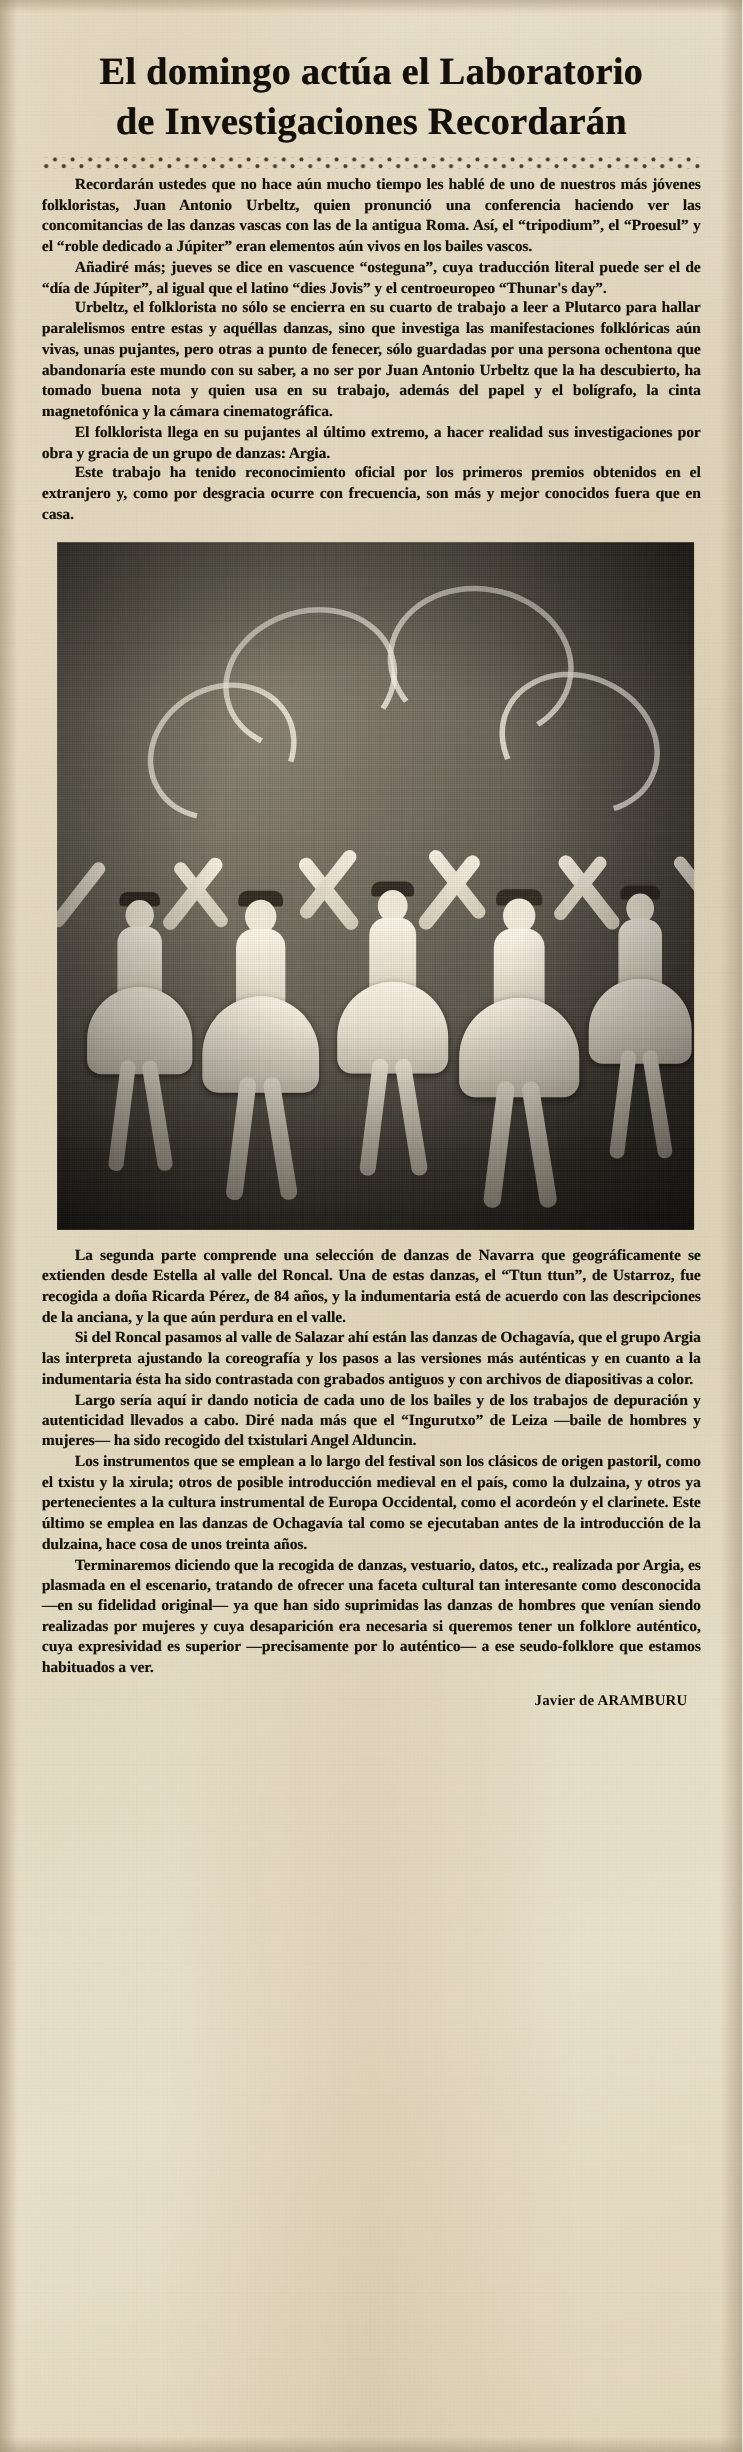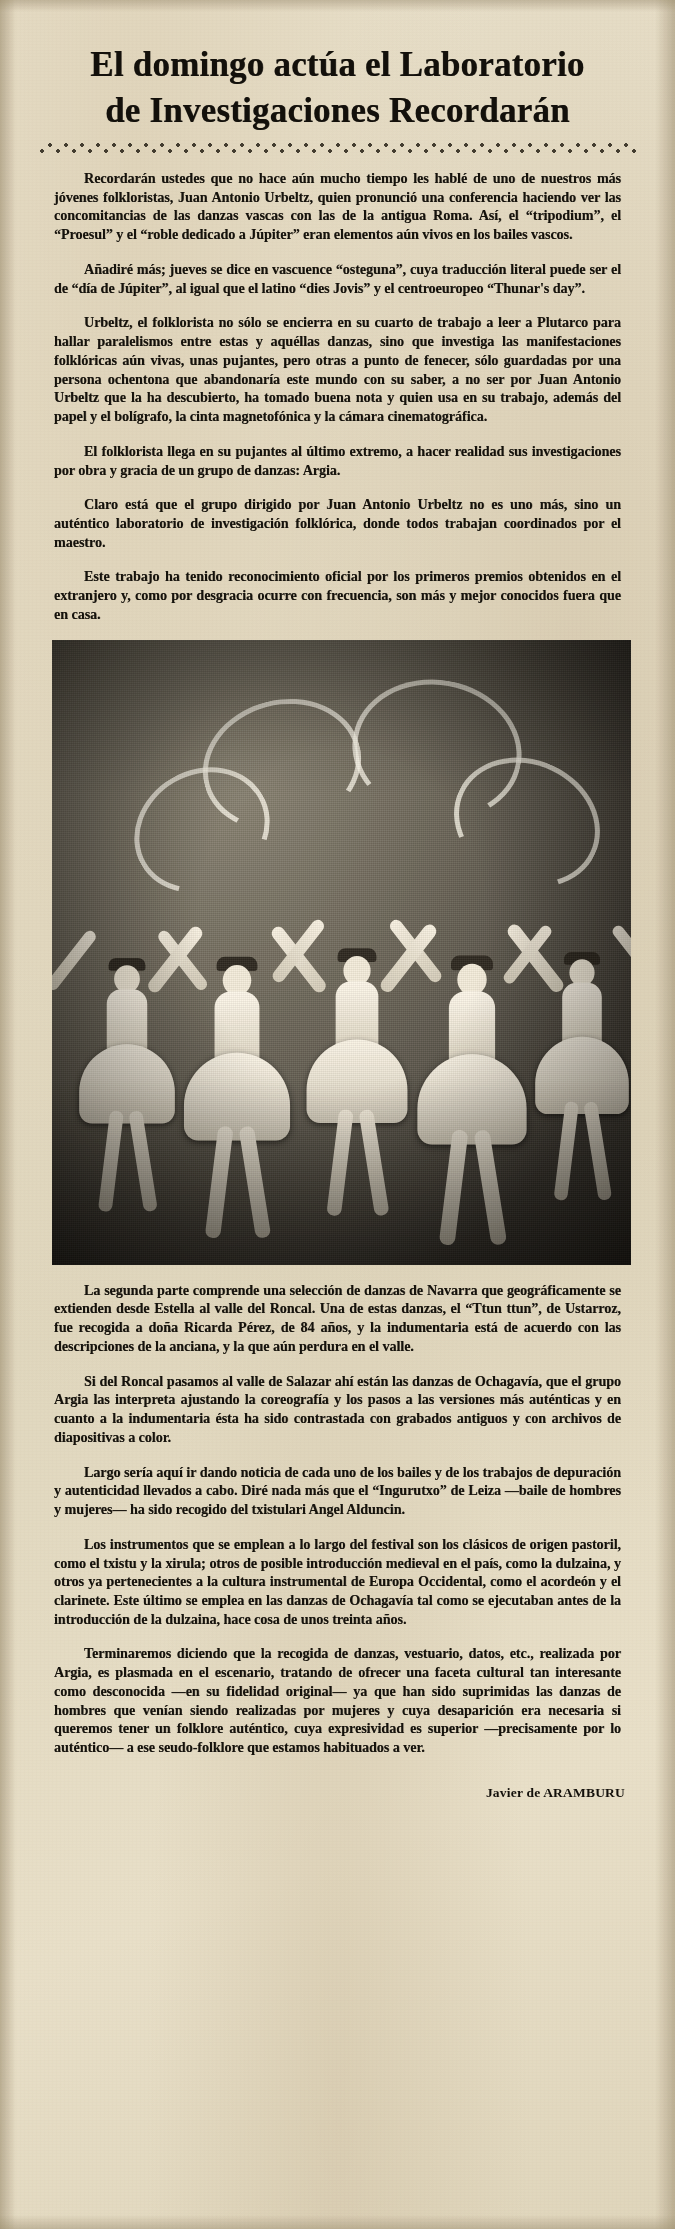--- a/index.html
+++ b/index.html
@@ -97,21 +97,21 @@
     background-image:
       radial-gradient(circle at 4px 8px, #2a241a 1.7px, transparent 2.0px),
       radial-gradient(circle at 12px 2px, #2a241a 1.7px, transparent 2.0px);
     background-size: 16px 10px;
     background-repeat: repeat-x;
     opacity: .85;
   }
 
   
   .body-col p {
-    margin: 16px;
+    margin: 0;
     font-size: 14.1px;
     line-height: 1.33;
     color: #17140e;
     text-align: justify;
     text-indent: 30px;
     font-family: "Liberation Serif", serif;
     font-weight: 600;
     letter-spacing: -0.05px;
     text-shadow: 0.35px 0 0 rgba(25,20,14,.45);
   }
@@ -254,21 +254,20 @@
       <span class="line line2">de Investigaciones Recordarán</span>
     </h1>
 
     <div class="rule-wavy"></div>
 
     <div class="body-col">
       <p>Recordarán ustedes que no hace aún mucho tiempo les hablé de uno de nuestros más jóvenes folkloristas, Juan Antonio Urbeltz, quien pronunció una conferencia haciendo ver las concomitancias de las danzas vascas con las de la antigua Roma. Así, el “tripodium”, el “Proesul” y el “roble dedicado a Júpiter” eran elementos aún vivos en los bailes vascos.</p>
       <p>Añadiré más; jueves se dice en vascuence “osteguna”, cuya traducción literal puede ser el de “día de Júpiter”, al igual que el latino “dies Jovis” y el centroeuropeo “Thunar's day”.</p>
       <p>Urbeltz, el folklorista no sólo se encierra en su cuarto de trabajo a leer a Plutarco para hallar paralelismos entre estas y aquéllas danzas, sino que investiga las manifestaciones folklóricas aún vivas, unas pujantes, pero otras a punto de fenecer, sólo guardadas por una persona ochentona que abandonaría este mundo con su saber, a no ser por Juan Antonio Urbeltz que la ha descubierto, ha tomado buena nota y quien usa en su trabajo, además del papel y el bolígrafo, la cinta magnetofónica y la cámara cinematográfica.</p>
       <p>El folklorista llega en su pujantes al último extremo, a hacer realidad sus investigaciones por obra y gracia de un grupo de danzas: Argia.</p>
-      <p>Claro está que el grupo dirigido por Juan Antonio Urbeltz no es uno más, sino un auténtico laboratorio de investigación folklórica, donde todos trabajan coordinados por el maestro.</p>
       <p>Este trabajo ha tenido reconocimiento oficial por los primeros premios obtenidos en el extranjero y, como por desgracia ocurre con frecuencia, son más y mejor conocidos fuera que en casa.</p>
     </div>
 
     <div class="photo-wrap">
       <div class="photo">
         <div class="ph-bg"></div>
 
         <div class="arc" style="left:150px; top:60px; width:150px; height:120px; transform:rotate(-15deg);"></div>
         <div class="arc" style="left:300px; top:40px; width:160px; height:130px; transform:rotate(10deg);"></div>
         <div class="arc" style="left:80px; top:130px; width:130px; height:110px; transform:rotate(-30deg);"></div>

